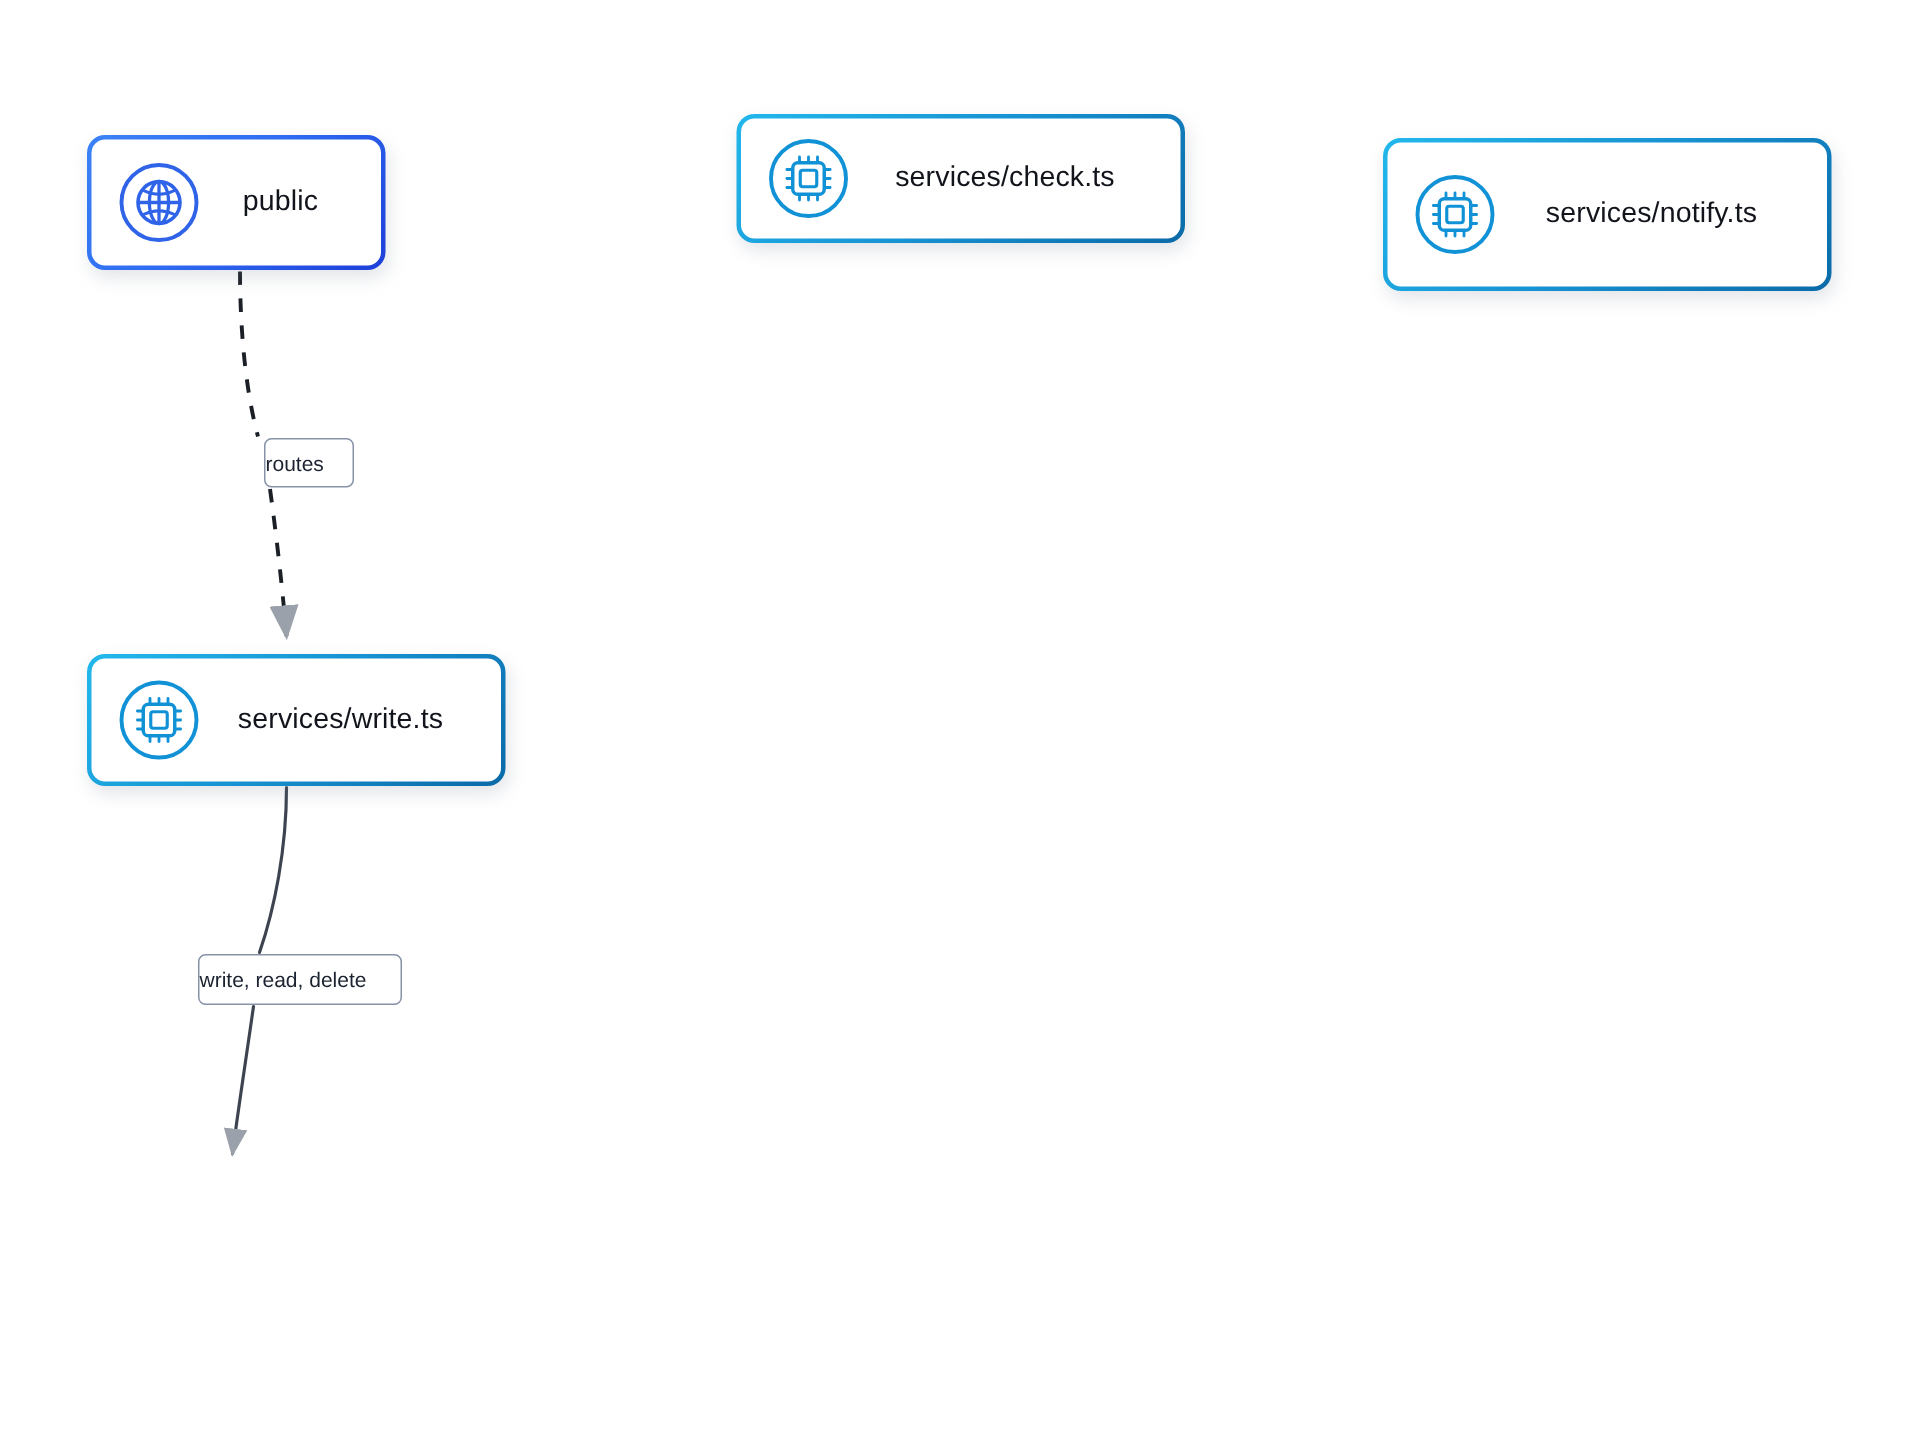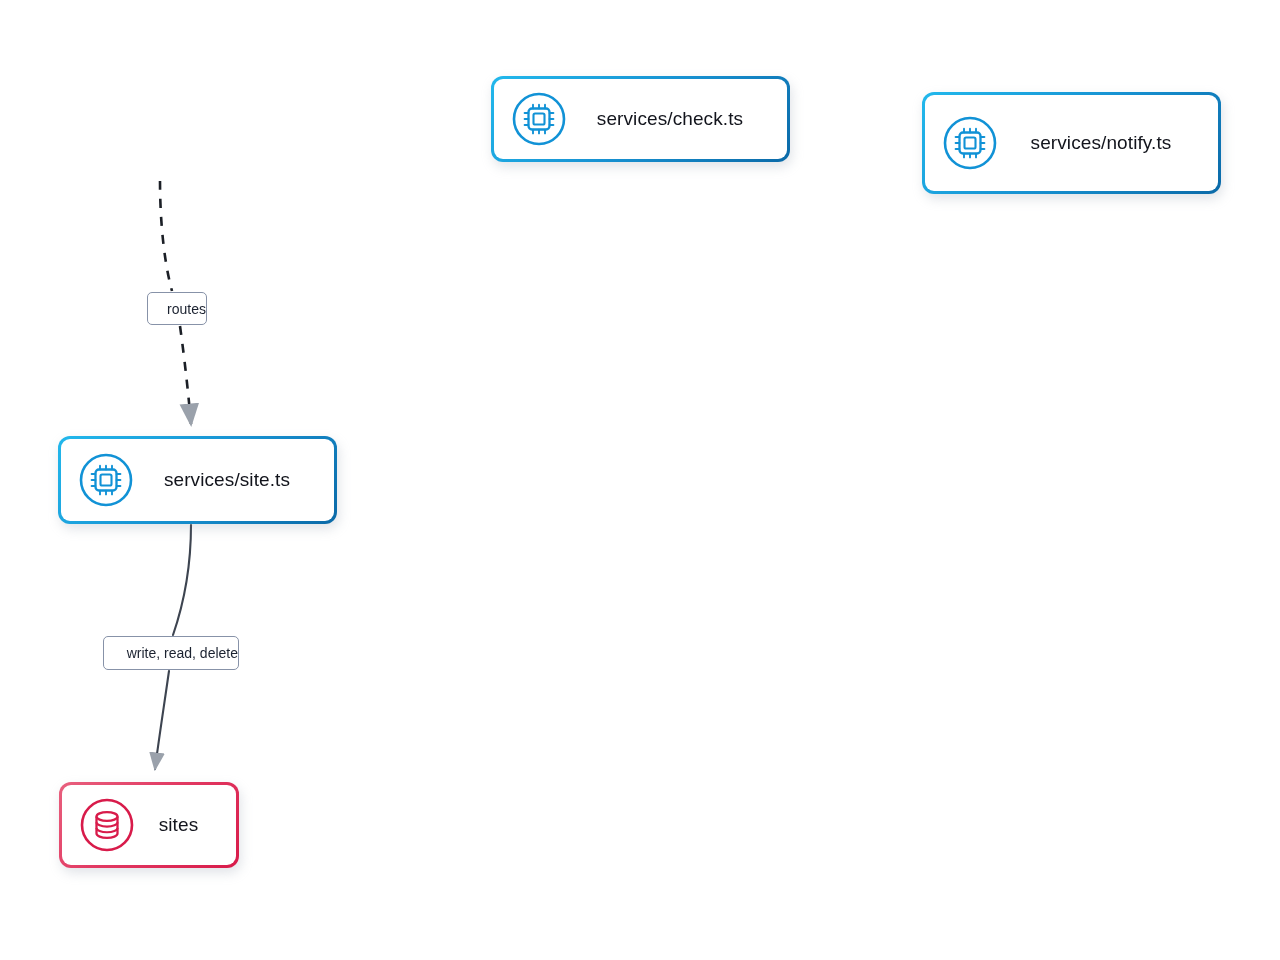--- a/index.html
+++ b/index.html
@@ -88,23 +88,24 @@
     position: absolute;
     box-sizing: border-box;
     background: #ffffff;
     border: 1.4px solid #8792a8;
     border-radius: 5px;
     color: #1b2230;
     font-size: 14px;
     line-height: 1;
     display: flex;
     align-items: center;
-    justify-content: flex-end;
+    justify-content: flex-start;
     white-space: nowrap;
     z-index: 5;
+    margin-left: 29px;
   }
   #label-routes { left: 147px; top: 292px; width: 60px;  height: 33px; }
   #label-crud   { left: 103px; top: 636px; width: 136px; height: 34px; }
 </style>
 </head>
 <body>
 
 <div id="canvas">
 
   <svg id="edge-layer" viewBox="0 0 1280 960" width="1280" height="960">
@@ -116,20 +117,37 @@
 
     <path d="M160,181 C160,215 163,258 172,291" fill="none" stroke="#1b1f26" stroke-width="2.6" stroke-dasharray="9 9" stroke-linecap="butt"></path>
 
     <path d="M180,326 C185,362 189,400 191,424" fill="none" stroke="#1b1f26" stroke-width="2.6" stroke-dasharray="9 9" stroke-linecap="butt" marker-end="url(#arrow-head)"></path>
 
     <path d="M191,525 C191,566 183,606 173,635" fill="none" stroke="#3d4450" stroke-width="2.1" stroke-linecap="round"></path>
 
     <path d="M169,671 C164,706 158,745 155,769" fill="none" stroke="#3d4450" stroke-width="2.1" stroke-linecap="round" marker-end="url(#arrow-head)"></path>
   </svg>
 
+  <div class="node" id="node-public">
+    <div class="node-frame" style="background:linear-gradient(135deg,#3b82f6 0%,#2f6df2 45%,#1d3fd9 100%);"></div>
+    <div class="node-inner">
+      <div class="node-icon">
+        <svg viewBox="0 0 56 56" width="56" height="56">
+          <circle cx="28" cy="28" r="25" fill="none" stroke="#2f63e8" stroke-width="2.6"></circle>
+          <circle cx="28" cy="28" r="14" fill="none" stroke="#2f63e8" stroke-width="2.4"></circle>
+          <line x1="28" y1="14" x2="28" y2="42" stroke="#2f63e8" stroke-width="2.2"></line>
+          <line x1="14.6" y1="28" x2="41.4" y2="28" stroke="#2f63e8" stroke-width="2.2"></line>
+          <ellipse cx="28" cy="28" rx="6.4" ry="14" fill="none" stroke="#2f63e8" stroke-width="2.2"></ellipse>
+          <path d="M17.6,20 Q28,25 38.4,20" fill="none" stroke="#2f63e8" stroke-width="2"></path>
+          <path d="M17.6,36 Q28,31 38.4,36" fill="none" stroke="#2f63e8" stroke-width="2"></path>
+        </svg>
+      </div>
+      <div class="node-label">public</div>
+    </div>
+  </div>
 
   <div class="node" id="node-check">
     <div class="node-frame" style="background:linear-gradient(135deg,#22b8ec 0%,#1792d2 50%,#0b6aa8 100%);"></div>
     <div class="node-inner">
       <div class="node-icon">
         <svg viewBox="0 0 56 56" width="56" height="56">
           <circle cx="28" cy="28" r="25" fill="none" stroke="#1192d6" stroke-width="2.6"></circle>
           <rect x="17.5" y="17.5" width="21" height="21" rx="3.4" fill="none" stroke="#1192d6" stroke-width="2.3"></rect>
           <rect x="22.5" y="22.5" width="11" height="11" rx="1.6" fill="none" stroke="#1192d6" stroke-width="2.1"></rect>
           <g stroke="#1192d6" stroke-width="1.9" stroke-linecap="round">
@@ -197,39 +215,24 @@
             <line x1="34" y1="38.6" x2="34" y2="42.4"></line>
             <line x1="13.6" y1="22" x2="17.4" y2="22"></line>
             <line x1="13.6" y1="28" x2="17.4" y2="28"></line>
             <line x1="13.6" y1="34" x2="17.4" y2="34"></line>
             <line x1="38.6" y1="22" x2="42.4" y2="22"></line>
             <line x1="38.6" y1="28" x2="42.4" y2="28"></line>
             <line x1="38.6" y1="34" x2="42.4" y2="34"></line>
           </g>
         </svg>
       </div>
-      <div class="node-label">services/site.ts</div>
-    </div>
-  </div>
-
-  <div class="node" id="node-sites">
-    <div class="node-frame" style="background:linear-gradient(135deg,#e8607e 0%,#e23a63 45%,#d81b4a 100%);"></div>
-    <div class="node-inner">
-      <div class="node-icon">
-        <svg viewBox="0 0 56 56" width="56" height="56">
-          <circle cx="28" cy="28" r="25" fill="none" stroke="#d81b4a" stroke-width="2.6"></circle>
-          <ellipse cx="28" cy="19.5" rx="10.5" ry="4.4" fill="none" stroke="#d81b4a" stroke-width="2.3"></ellipse>
-          <path d="M17.5,19.5 L17.5,36.5 C17.5,38.9 22.2,40.9 28,40.9 C33.8,40.9 38.5,38.9 38.5,36.5 L38.5,19.5" fill="none" stroke="#d81b4a" stroke-width="2.3"></path>
-          <path d="M17.5,25.2 C17.5,27.6 22.2,29.6 28,29.6 C33.8,29.6 38.5,27.6 38.5,25.2" fill="none" stroke="#d81b4a" stroke-width="2.1"></path>
-          <path d="M17.5,30.9 C17.5,33.3 22.2,35.3 28,35.3 C33.8,35.3 38.5,33.3 38.5,30.9" fill="none" stroke="#d81b4a" stroke-width="2.1"></path>
-        </svg>
-      </div>
-      <div class="node-label">sites</div>
-    </div>
-  </div>
+      <div class="node-label">services/write.ts</div>
+    </div>
+  </div>
+
 
   <div class="edge-label" id="label-routes">
     <span>routes</span>
   </div>
 
   <div class="edge-label" id="label-crud">
     <span>write, read, delete</span>
   </div>
 
 </div>

